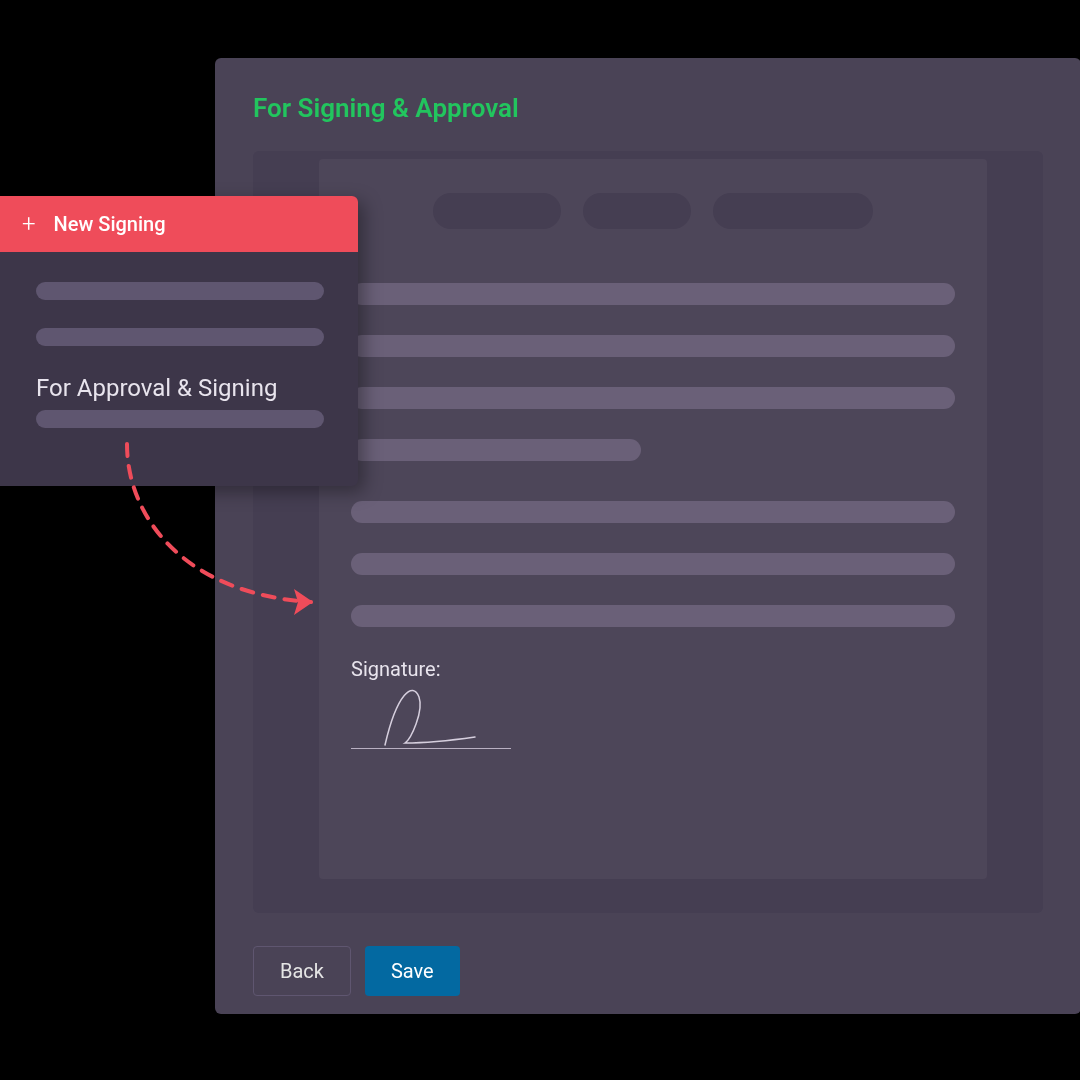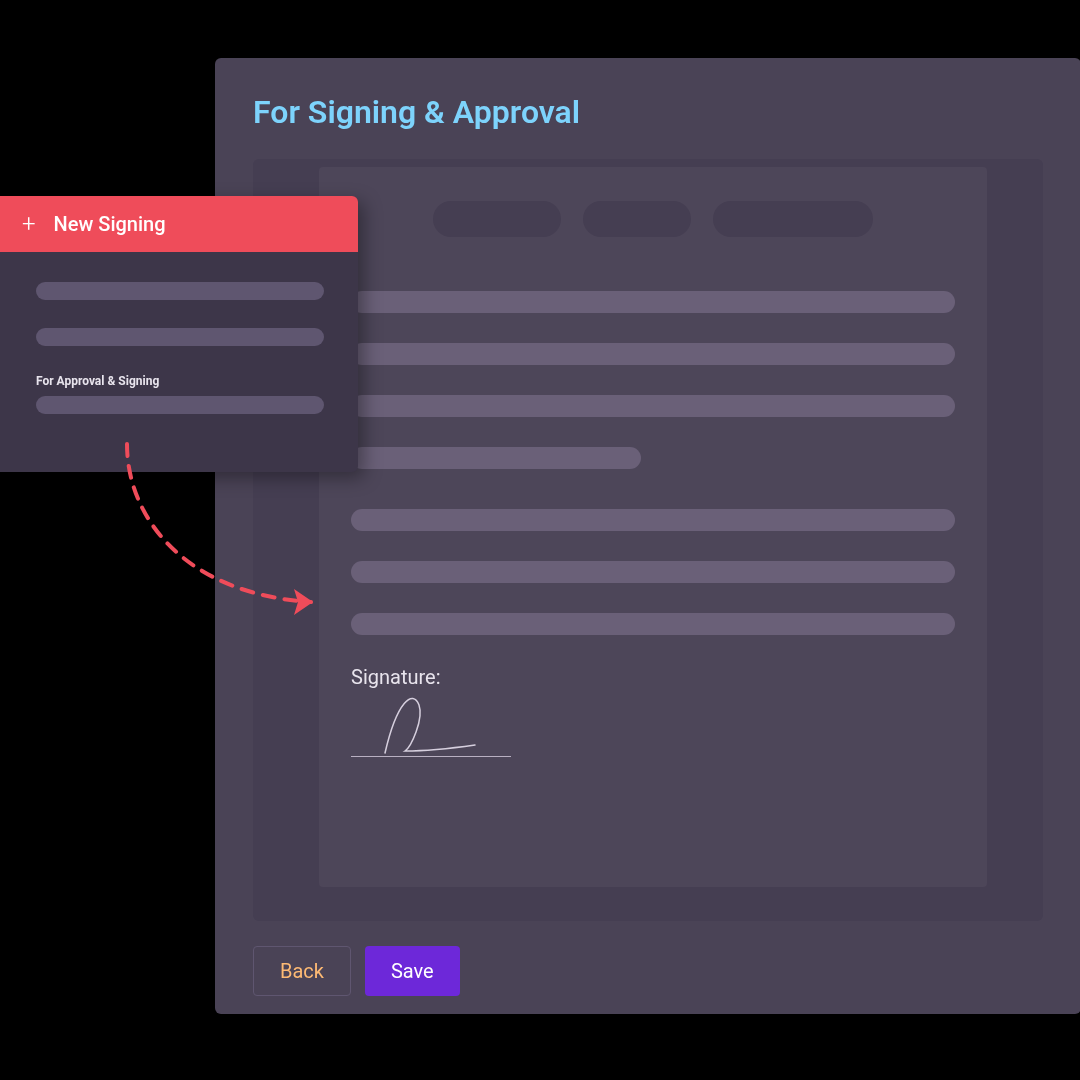--- a/index.html
+++ b/index.html
@@ -18,22 +18,22 @@
       width: 866px;
       height: 956px;
       background: #4a4356;
       border-radius: 6px;
       overflow: hidden;
     }
     .main-header {
       padding: 35px 38px 28px;
     }
     .main-title {
-      color: #7dd3fc;
-      font-size: 32px;
+      color: #22c55e;
+      font-size: 26px;
       font-weight: 600;
     }
     .main-inner {
       margin: 0 38px;
       background: #453e52;
       border-radius: 6px;
       height: 762px;
       position: relative;
       overflow: hidden;
     }
@@ -98,25 +98,25 @@
     .btn {
       padding: 12px 26px;
       font-size: 20px;
       border-radius: 4px;
       border: none;
       cursor: pointer;
       font-family: inherit;
     }
     .btn-back {
       background: transparent;
-      color: #fdba74;
+      color: #e5e5e5;
       border: 1px solid #5f5670;
     }
     .btn-save {
-      background: #6d28d9;
+      background: #0369a1;
       color: #fff;
     }
     .sidebar {
       position: absolute;
       left: 0px;
       top: 196px;
       width: 358px;
       background: #3d3649;
       border-radius: 0 6px 6px 0;
       box-shadow: 6px 6px 18px rgba(0,0,0,0.35);
@@ -143,23 +143,22 @@
     }
     .side-line {
       background: #5f5670;
       border-radius: 10px;
       height: 18px;
       margin-bottom: 28px;
       width: 288px;
     }
     .side-text {
       color: #e8e4ed;
-      font-size: 12px;
+      font-size: 24px;
       margin-bottom: 8px;
-      font-weight: bold;
     }
     .arrow-overlay {
       position: absolute;
       left: 115px;
       top: 438px;
       pointer-events: none;
     }
   </style>
 </head>
 <body>

